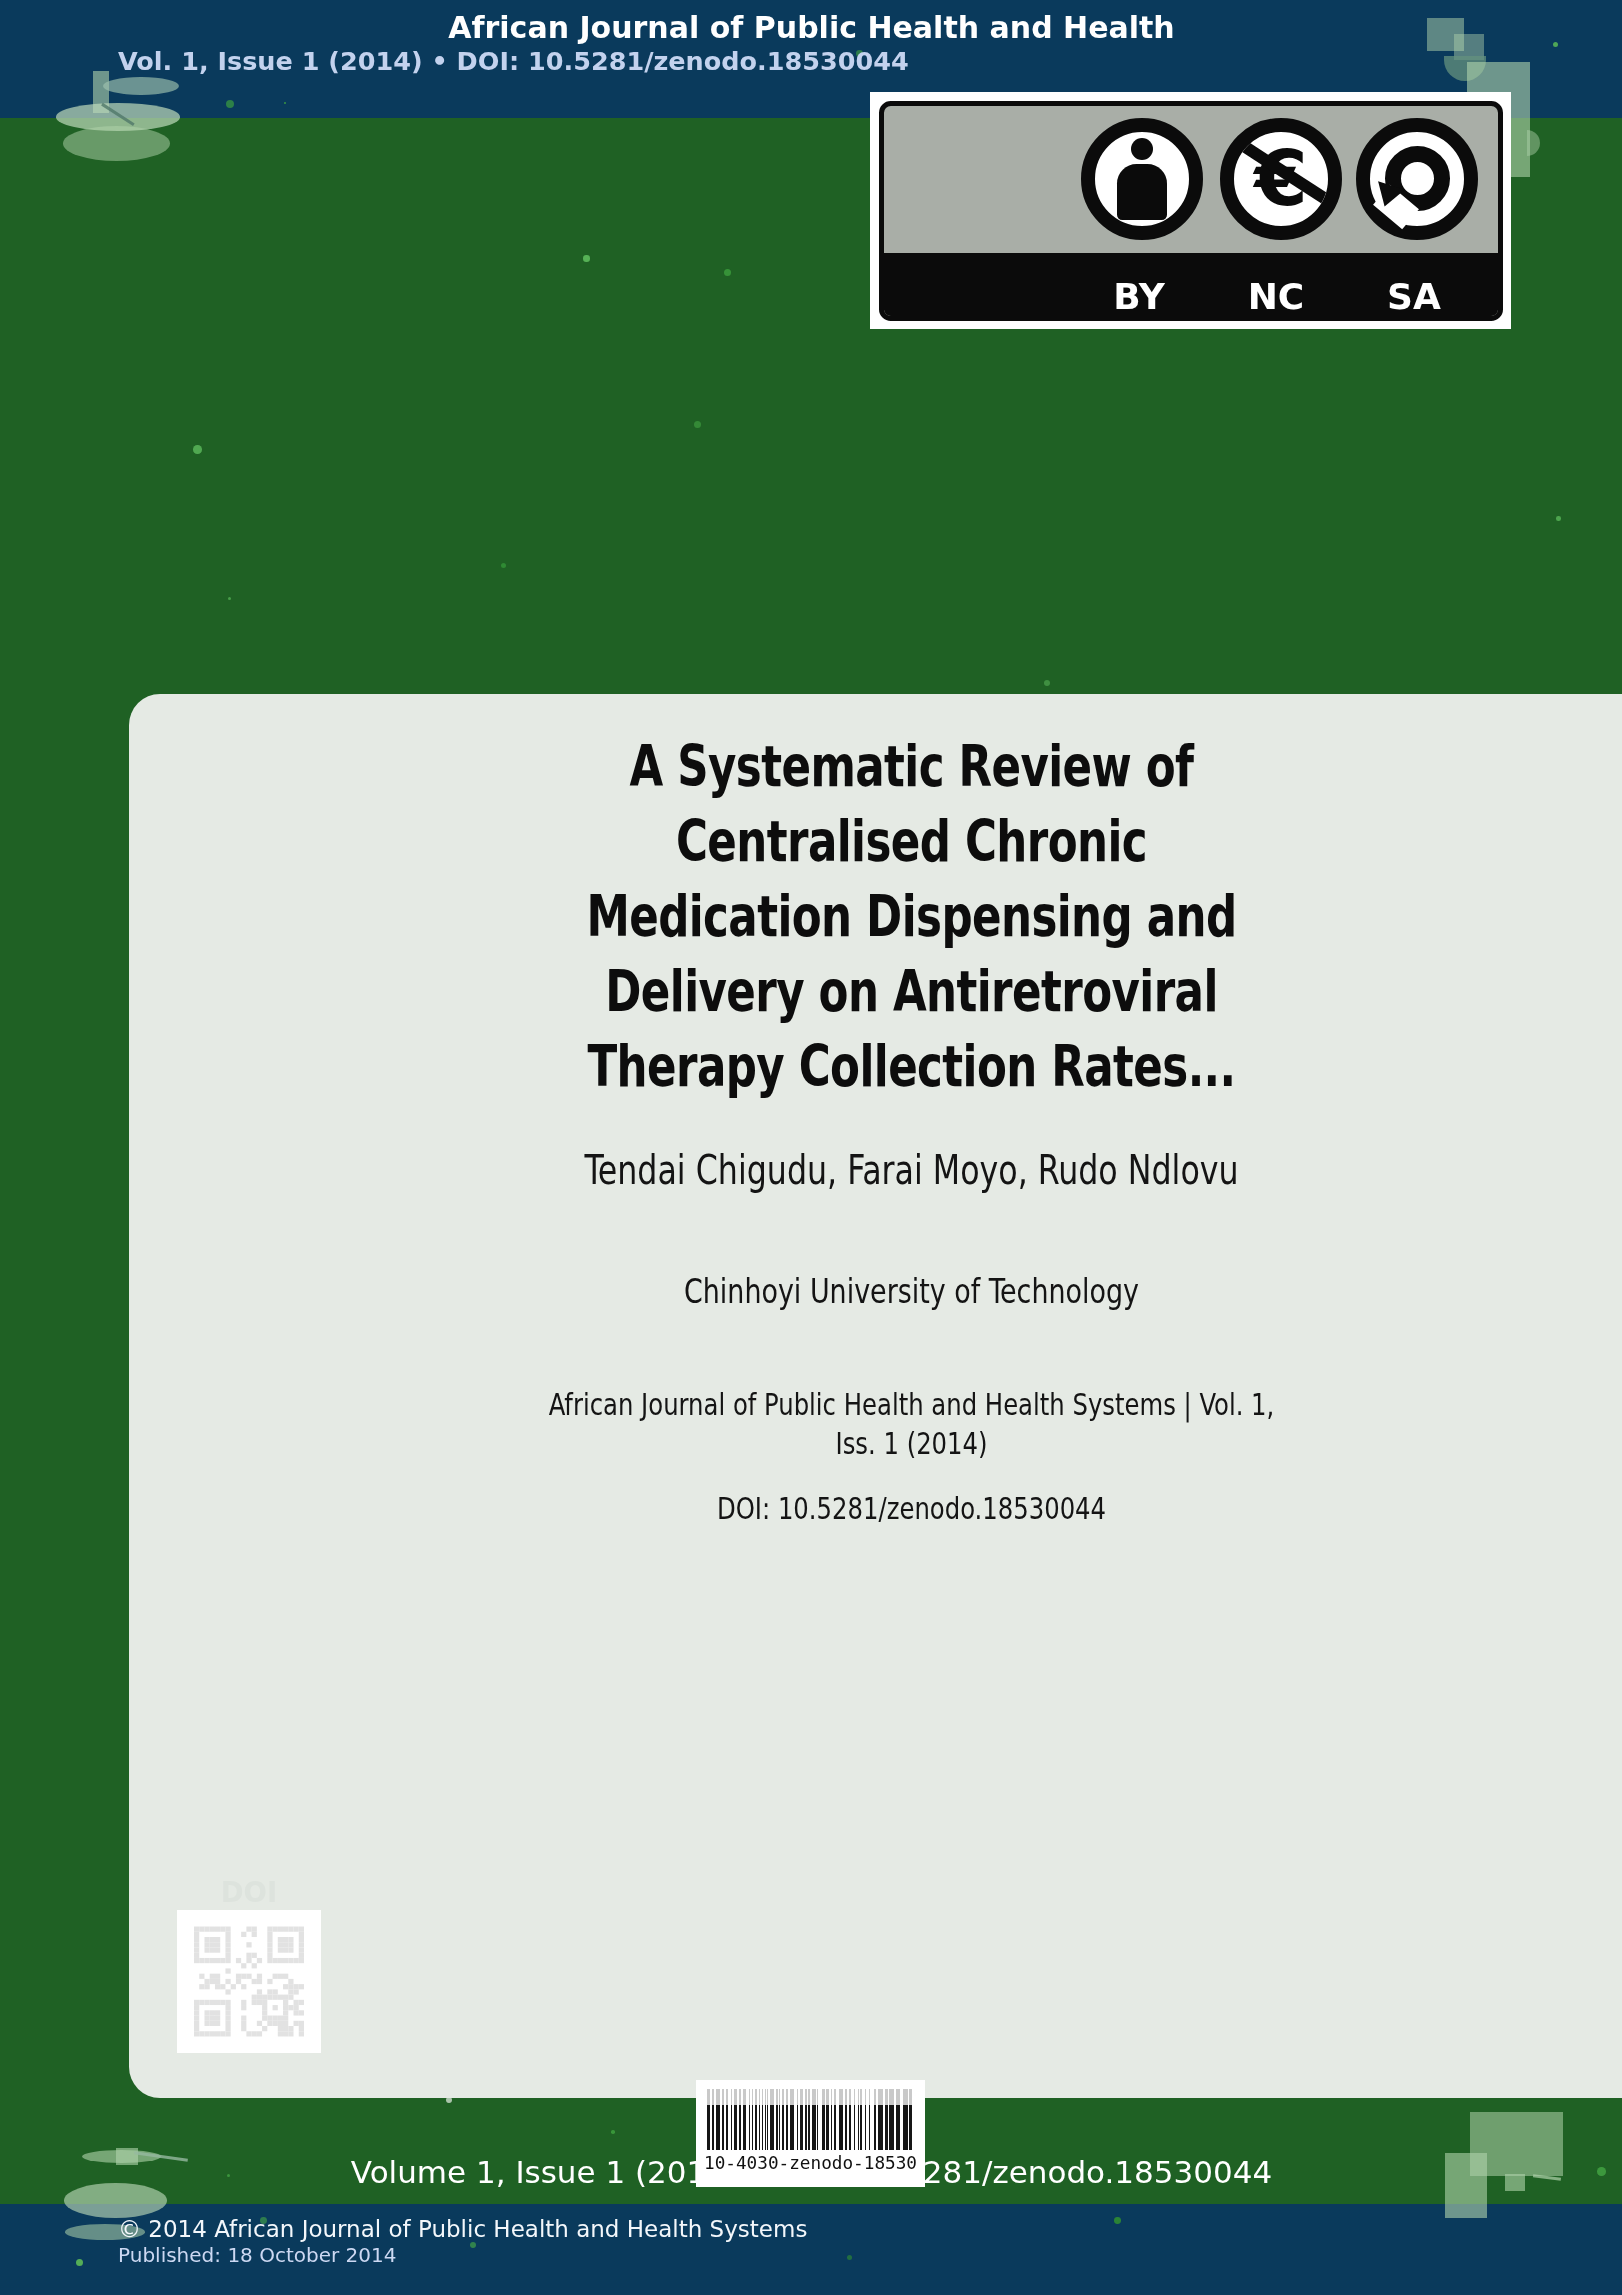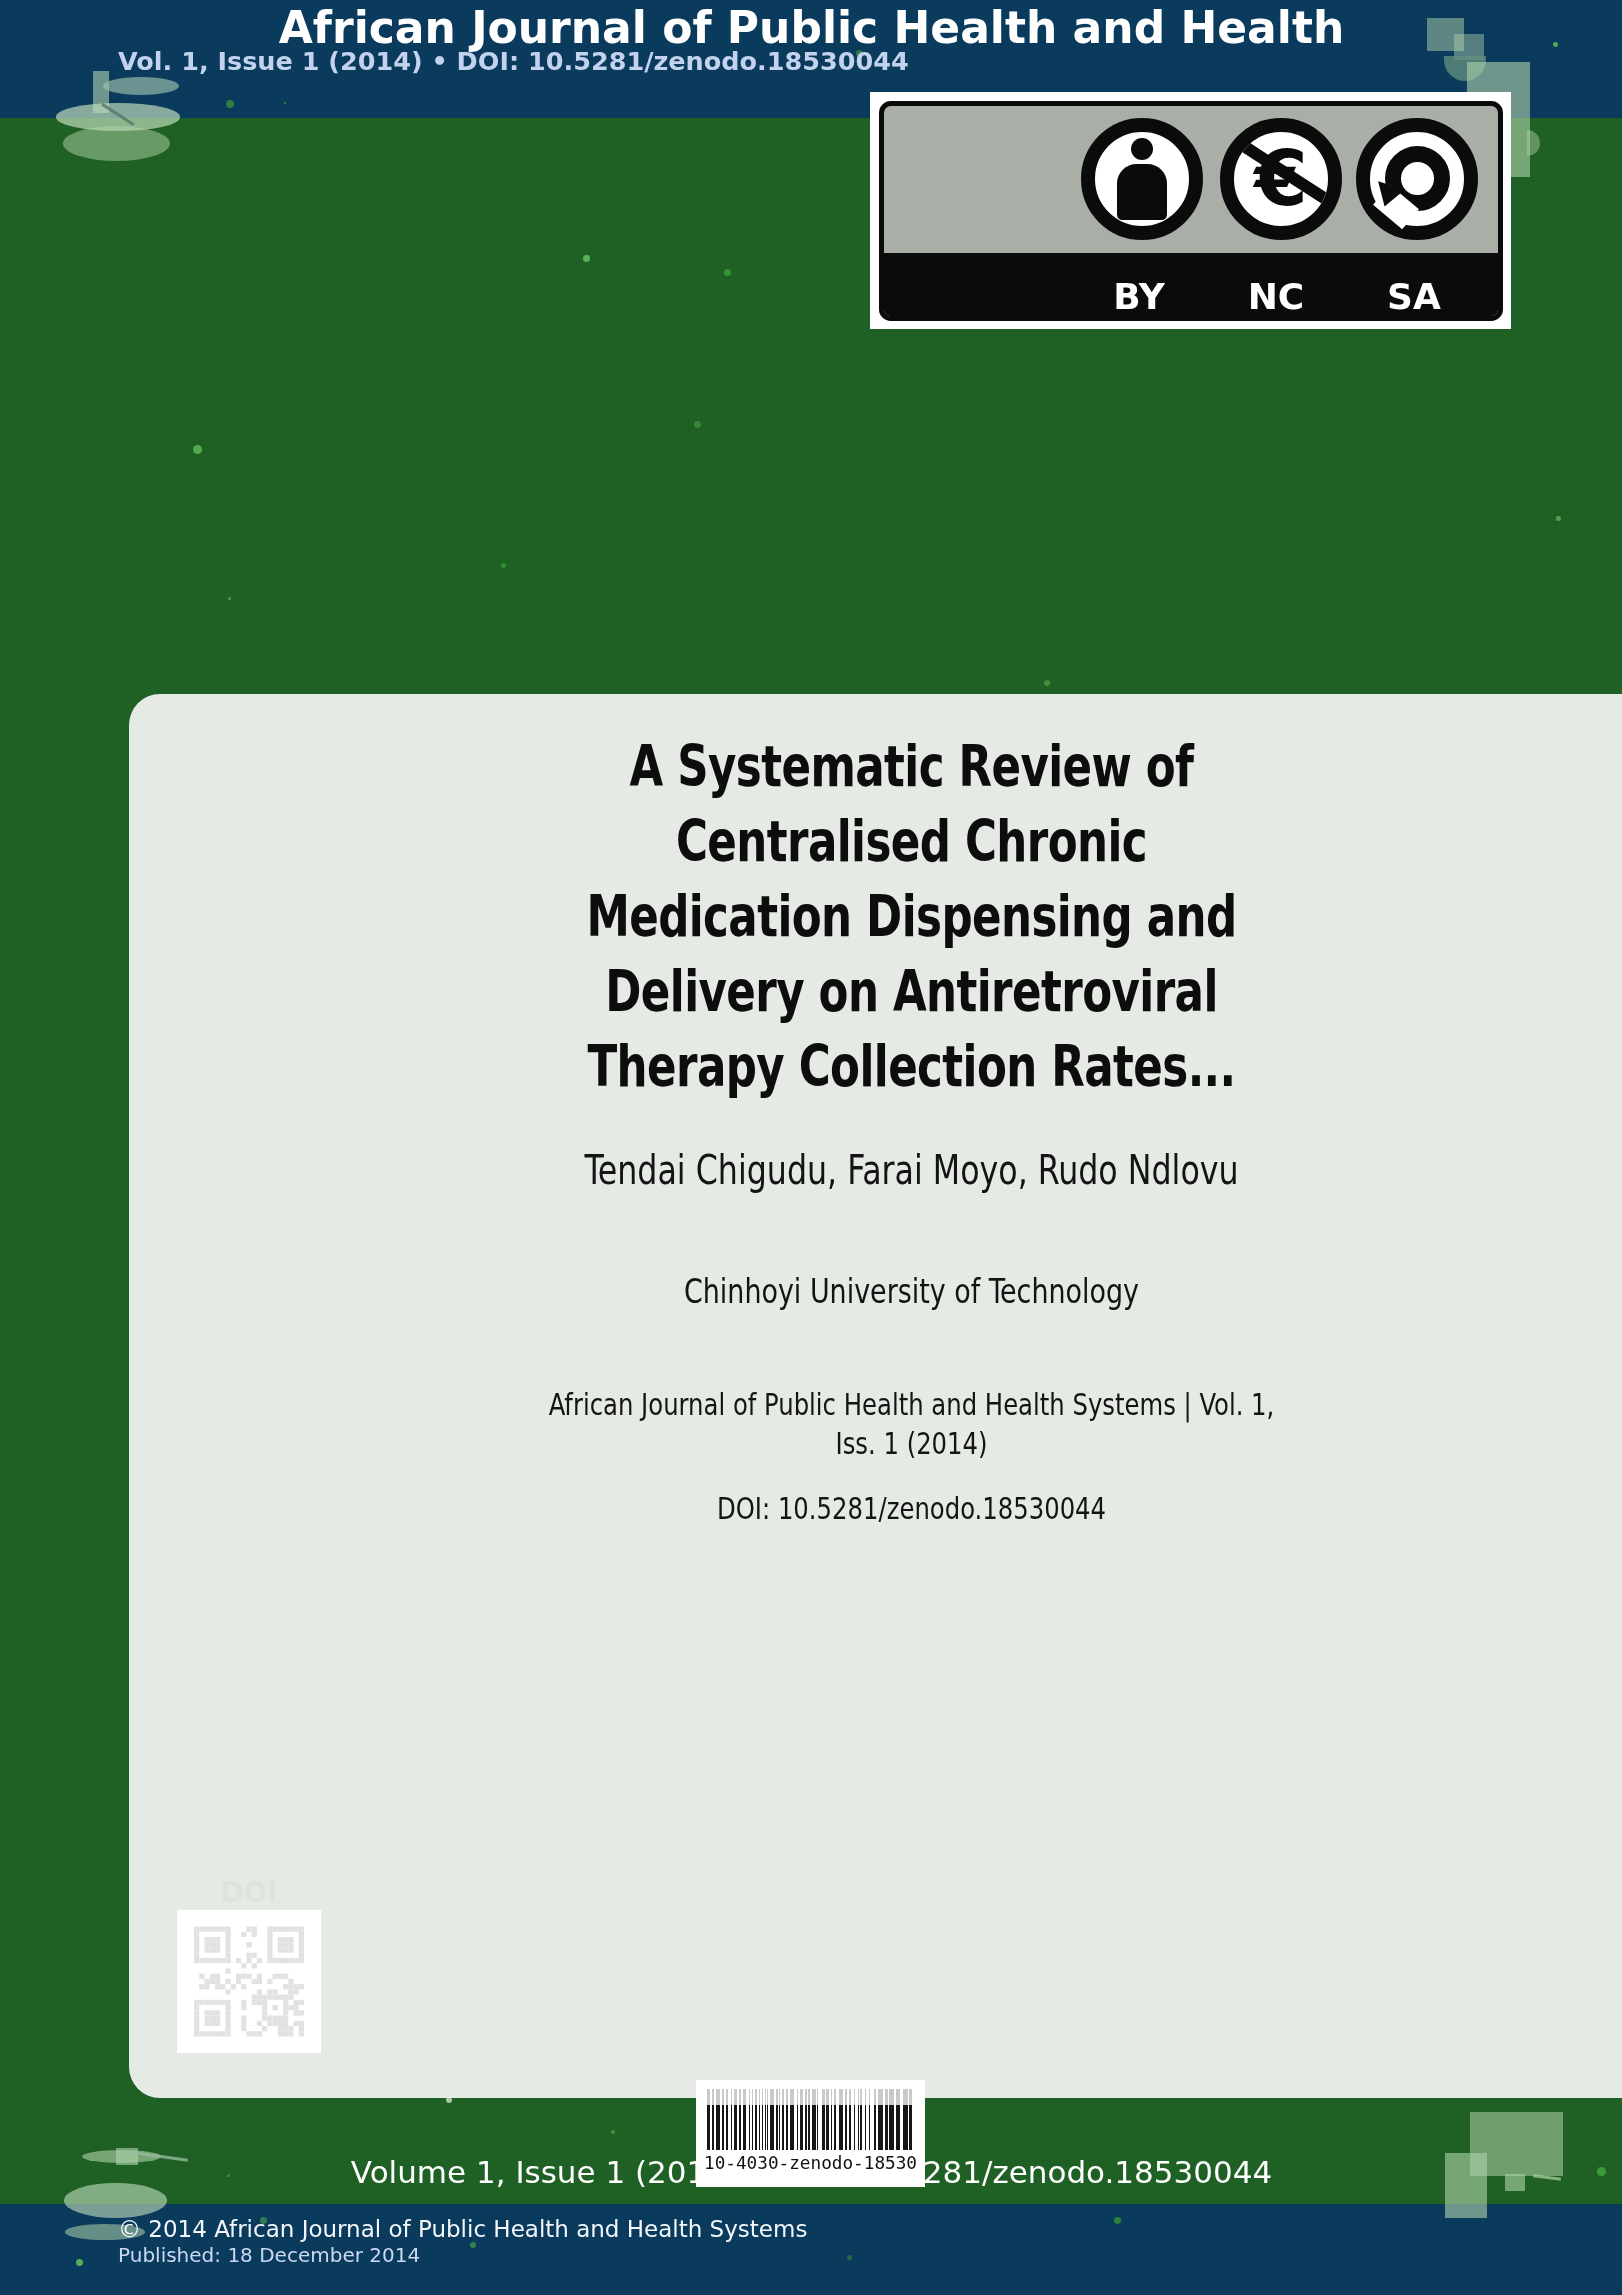--- a/index.html
+++ b/index.html
@@ -4,21 +4,21 @@
 <style>
   html,body{margin:0;padding:0;background:#1f6124;}
   .page{position:relative;width:1623px;height:2295px;overflow:hidden;
         background:#1f6124;font-family:"DejaVu Sans","Liberation Sans",sans-serif;}
 
   
   .header-bar{position:absolute;left:0;top:0;width:1623px;height:118px;background:#0a3a5c;}
   .footer-bar{position:absolute;left:0;top:2204px;width:1623px;height:92px;background:#0a3a5c;}
 
   .header-title{position:absolute;left:0;top:3.9px;width:1623px;text-align:center;
-                color:#ffffff;font-weight:bold;font-size:44px;line-height:48px;z-index:6;}
+                color:#ffffff;font-weight:bold;font-size:30px;line-height:48px;z-index:6;}
   .header-subtitle{position:absolute;left:118px;top:47px;color:#c3d2ee;font-size:25.5px;
                    line-height:29px;z-index:5;white-space:nowrap;font-weight:bold;}
 
   .copyright-line{position:absolute;left:118px;top:2216px;color:#f3f7fb;font-size:23px;z-index:6;white-space:nowrap;}
   .published-line{position:absolute;left:118px;top:2243px;color:#ccd8f2;font-size:20px;z-index:6;white-space:nowrap;}
 
   
   .decor{position:absolute;background:rgba(177,211,172,0.60);z-index:4;}
   .decor.ellipse{border-radius:50%;}
   .decor.dark{background:rgba(100,145,125,0.75);}
@@ -367,21 +367,21 @@
   </div>
 
   <div class="volume-line">Volume 1, Issue 1 (2014) • DOI: 10.5281/zenodo.18530044</div>
   <div class="barcode">
     <div class="barcode-bars" id="barcode-bars"><span class="bar" style="width:3.3px;margin-right:2px;"></span><span class="bar" style="width:2px;margin-right:2px;"></span><span class="bar" style="width:4.6px;margin-right:2px;"></span><span class="bar" style="width:2px;margin-right:2px;"></span><span class="bar" style="width:1.3px;margin-right:3.3px;"></span><span class="bar" style="width:1.3px;margin-right:2px;"></span><span class="bar" style="width:2.6px;margin-right:2px;"></span><span class="bar" style="width:2px;margin-right:2px;"></span><span class="bar" style="width:3.3px;margin-right:2.6px;"></span><span class="bar" style="width:1.3px;margin-right:2px;"></span><span class="bar" style="width:1.3px;margin-right:2px;"></span><span class="bar" style="width:1.3px;margin-right:2px;"></span><span class="bar" style="width:1.3px;margin-right:2px;"></span><span class="bar" style="width:1.3px;margin-right:1.3px;"></span><span class="bar" style="width:1.3px;margin-right:1.3px;"></span><span class="bar" style="width:1.3px;margin-right:2px;"></span><span class="bar" style="width:3.3px;margin-right:2px;"></span><span class="bar" style="width:2px;margin-right:1.3px;"></span><span class="bar" style="width:1.3px;margin-right:1.3px;"></span><span class="bar" style="width:2px;margin-right:2.6px;"></span><span class="bar" style="width:2px;margin-right:1.3px;"></span><span class="bar" style="width:4.6px;margin-right:2.6px;"></span><span class="bar" style="width:1.3px;margin-right:2px;"></span><span class="bar" style="width:3.3px;margin-right:2px;"></span><span class="bar" style="width:1.3px;margin-right:1.3px;"></span><span class="bar" style="width:2px;margin-right:2.6px;"></span><span class="bar" style="width:3.3px;margin-right:1.3px;"></span><span class="bar" style="width:1.3px;margin-right:3.3px;"></span><span class="bar" style="width:3.3px;margin-right:1.3px;"></span><span class="bar" style="width:2.6px;margin-right:2px;"></span><span class="bar" style="width:1.3px;margin-right:2px;"></span><span class="bar" style="width:2px;margin-right:3.3px;"></span><span class="bar" style="width:3.3px;margin-right:2px;"></span><span class="bar" style="width:2px;margin-right:2px;"></span><span class="bar" style="width:2.6px;margin-right:2.6px;"></span><span class="bar" style="width:1.3px;margin-right:2.6px;"></span><span class="bar" style="width:1.3px;margin-right:1.3px;"></span><span class="bar" style="width:2px;margin-right:2.6px;"></span><span class="bar" style="width:1.3px;margin-right:2.6px;"></span><span class="bar" style="width:1.3px;margin-right:3.3px;"></span><span class="bar" style="width:2px;margin-right:2.6px;"></span><span class="bar" style="width:4.6px;margin-right:2.6px;"></span><span class="bar" style="width:2.6px;margin-right:1.3px;"></span><span class="bar" style="width:4.6px;margin-right:2px;"></span><span class="bar" style="width:4.6px;margin-right:2.6px;"></span><span class="bar" style="width:4.6px;margin-right:1.3px;"></span><span class="bar" style="width:3.3px;"></span></div>
     <div class="barcode-label">10-4030-zenodo-18530</div>
   </div>
 
   <div class="footer-bar"></div>
   <div class="copyright-line">© 2014 African Journal of Public Health and Health Systems</div>
-  <div class="published-line">Published: 18 December 2014</div>
+  <div class="published-line">Published: 18 October 2014</div>
 
 <div class="dot" style="left: 1336px; top: 1857px; width: 4.8px; height: 4.8px; background: rgb(244, 248, 243); opacity: 0.55;"></div>
     <div class="dot" style="left: 1272px; top: 1606px; width: 2.4px; height: 2.4px; background: rgb(244, 248, 243); opacity: 0.52;"></div>
     <div class="dot" style="left: 135px; top: 1557px; width: 8px; height: 8px; background: rgb(244, 248, 243); opacity: 0.66;"></div>
     <div class="dot" style="left: 365px; top: 728px; width: 2.2px; height: 2.2px; background: rgb(244, 248, 243); opacity: 0.77;"></div>
     <div class="dot" style="left: 357px; top: 729px; width: 9px; height: 9px; background: rgb(244, 248, 243); opacity: 0.76;"></div>
     <div class="dot" style="left: 966px; top: 1049px; width: 8.4px; height: 8.4px; background: rgb(244, 248, 243); opacity: 0.78;"></div>
     <div class="dot" style="left: 1488px; top: 1094px; width: 3.3px; height: 3.3px; background: rgb(244, 248, 243); opacity: 0.74;"></div>
     <div class="dot" style="left: 228px; top: 597px; width: 3.2px; height: 3.2px; background: rgb(87, 178, 87); opacity: 0.74;"></div>
     <div class="dot" style="left: 611px; top: 2130px; width: 3.5px; height: 3.5px; background: rgb(63, 163, 63); opacity: 0.81;"></div>

